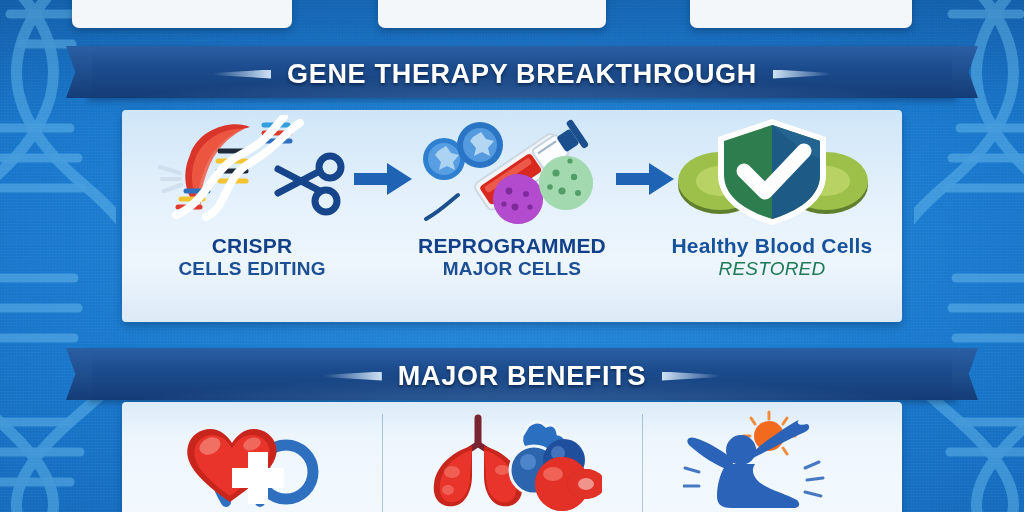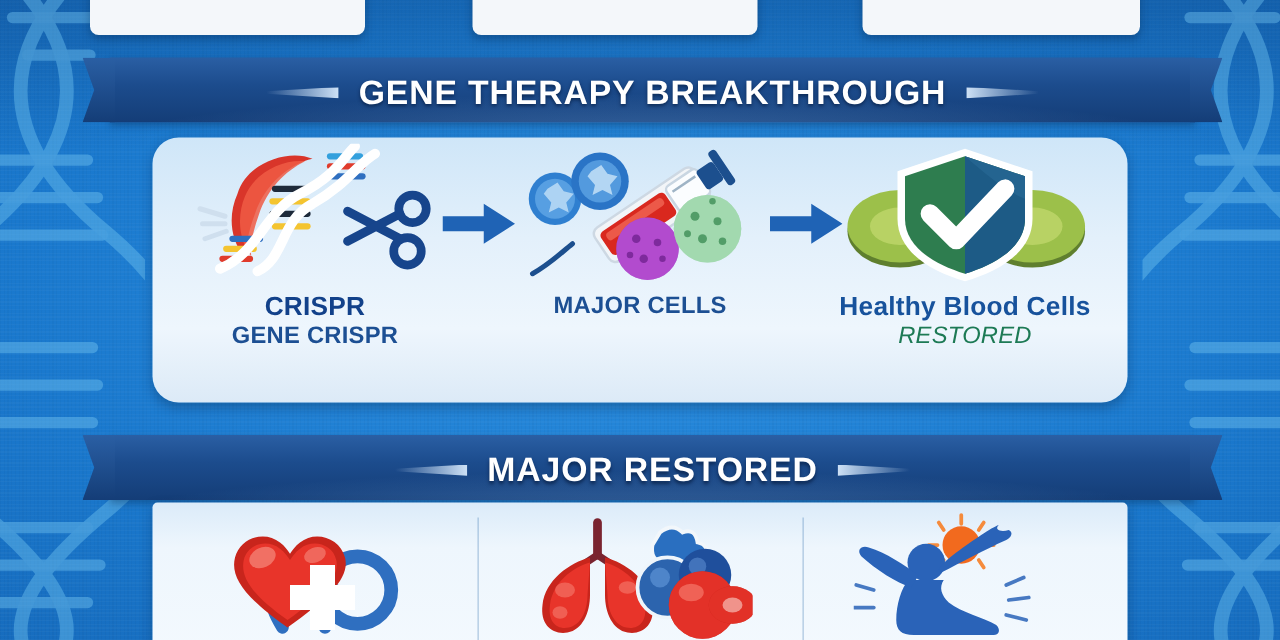--- a/index.html
+++ b/index.html
@@ -81,21 +81,20 @@
 
   
   .panel {
     position:absolute; border-radius:4px;
     box-shadow:0 4px 9px rgba(4,30,64,.30);
     overflow:hidden;
   }
   .steps-panel {
     left:122px; right:122px; top:110px; height:212px;
     background:linear-gradient(180deg,#cfe6f8 0%, #e3f0fb 38%, #eef6fd 72%, #dceaf7 100%);
-    border-radius:21px;
   }
   .steps { position:absolute; inset:0; display:flex; align-items:stretch; }
   .step { position:relative; flex:1 1 0; display:flex; flex-direction:column; align-items:center; }
   .step-art { height:122px; width:100%; display:flex; align-items:center; justify-content:center; }
   .step-art svg { display:block; }
   .step-label { text-align:center; line-height:1.13; margin-top:2px; }
   .l1 { font-size:21px; font-weight:bold; color:#12418a; letter-spacing:.2px; }
   .l2 { font-size:19px; font-weight:bold; color:#1c4f93; letter-spacing:.2px; }
   .l1.mixed { font-size:21px; color:#17529c; font-weight:bold; }
   .l2.green { color:#1d7a55; font-style:italic; font-weight:normal; font-size:19px; }
@@ -223,21 +222,21 @@
           <g stroke="#17458c" stroke-width="7" fill="none" stroke-linecap="round">
             <line x1="124" y1="54" x2="166" y2="76"></line>
             <line x1="124" y1="78" x2="166" y2="56"></line>
             <circle cx="176" cy="52" r="11"></circle>
             <circle cx="172" cy="86" r="11"></circle>
           </g>
         </svg>
       </div>
       <div class="step-label">
         <div class="l1">CRISPR</div>
-        <div class="l2">GENE CRISPR</div>
+        <div class="l2">CELLS EDITING</div>
       </div>
     </div>
 
     <div class="step">
       <div class="step-art">
         <svg width="196" height="112" viewBox="0 0 196 112">
 
           <circle cx="30" cy="44" r="21" fill="#2f7fd0"></circle>
           <circle cx="30" cy="44" r="16" fill="#61a8e6" opacity=".8"></circle>
           <path d="M24 36 l8 -5 5 7 8 2 -6 7 2 8 -8 -4 -8 4 2 -8 -6 -7 z" fill="#bcdcf6" opacity=".85"></path>
@@ -275,20 +274,21 @@
             <circle cx="142" cy="58" r="3.6"></circle>
               <circle cx="160" cy="62" r="3.2"></circle>
             <circle cx="148" cy="76" r="3.6"></circle>
               <circle cx="164" cy="78" r="3"></circle>
             <circle cx="136" cy="72" r="2.8"></circle>
               <circle cx="156" cy="46" r="2.6"></circle>
           </g>
         </svg>
       </div>
       <div class="step-label">
+        <div class="l1">REPROGRAMMED</div>
         <div class="l2">MAJOR CELLS</div>
       </div>
     </div>
 
     <div class="step">
       <div class="step-art">
         <svg width="196" height="112" viewBox="0 0 196 112">
 
           <ellipse cx="46" cy="70" rx="42" ry="29" fill="#5f7f2e"></ellipse>
           <ellipse cx="46" cy="66" rx="42" ry="29" fill="#9cc04a"></ellipse>
@@ -324,21 +324,21 @@
     </svg>
   </div>
 </div>
 
 <div class="section" style="top:348px;">
   <div class="banner-wrap">
     <div class="banner"></div>
     <div class="banner-arc"></div>
     <div class="banner-title">
       <span class="tick"></span>
-      <span>MAJOR RESTORED</span>
+      <span>MAJOR BENEFITS</span>
       <span class="tick r"></span>
     </div>
   </div>
 </div>
 
 <div class="panel benefits-panel">
   <div class="benefits">
 
     <div class="benefit">
       <div>

